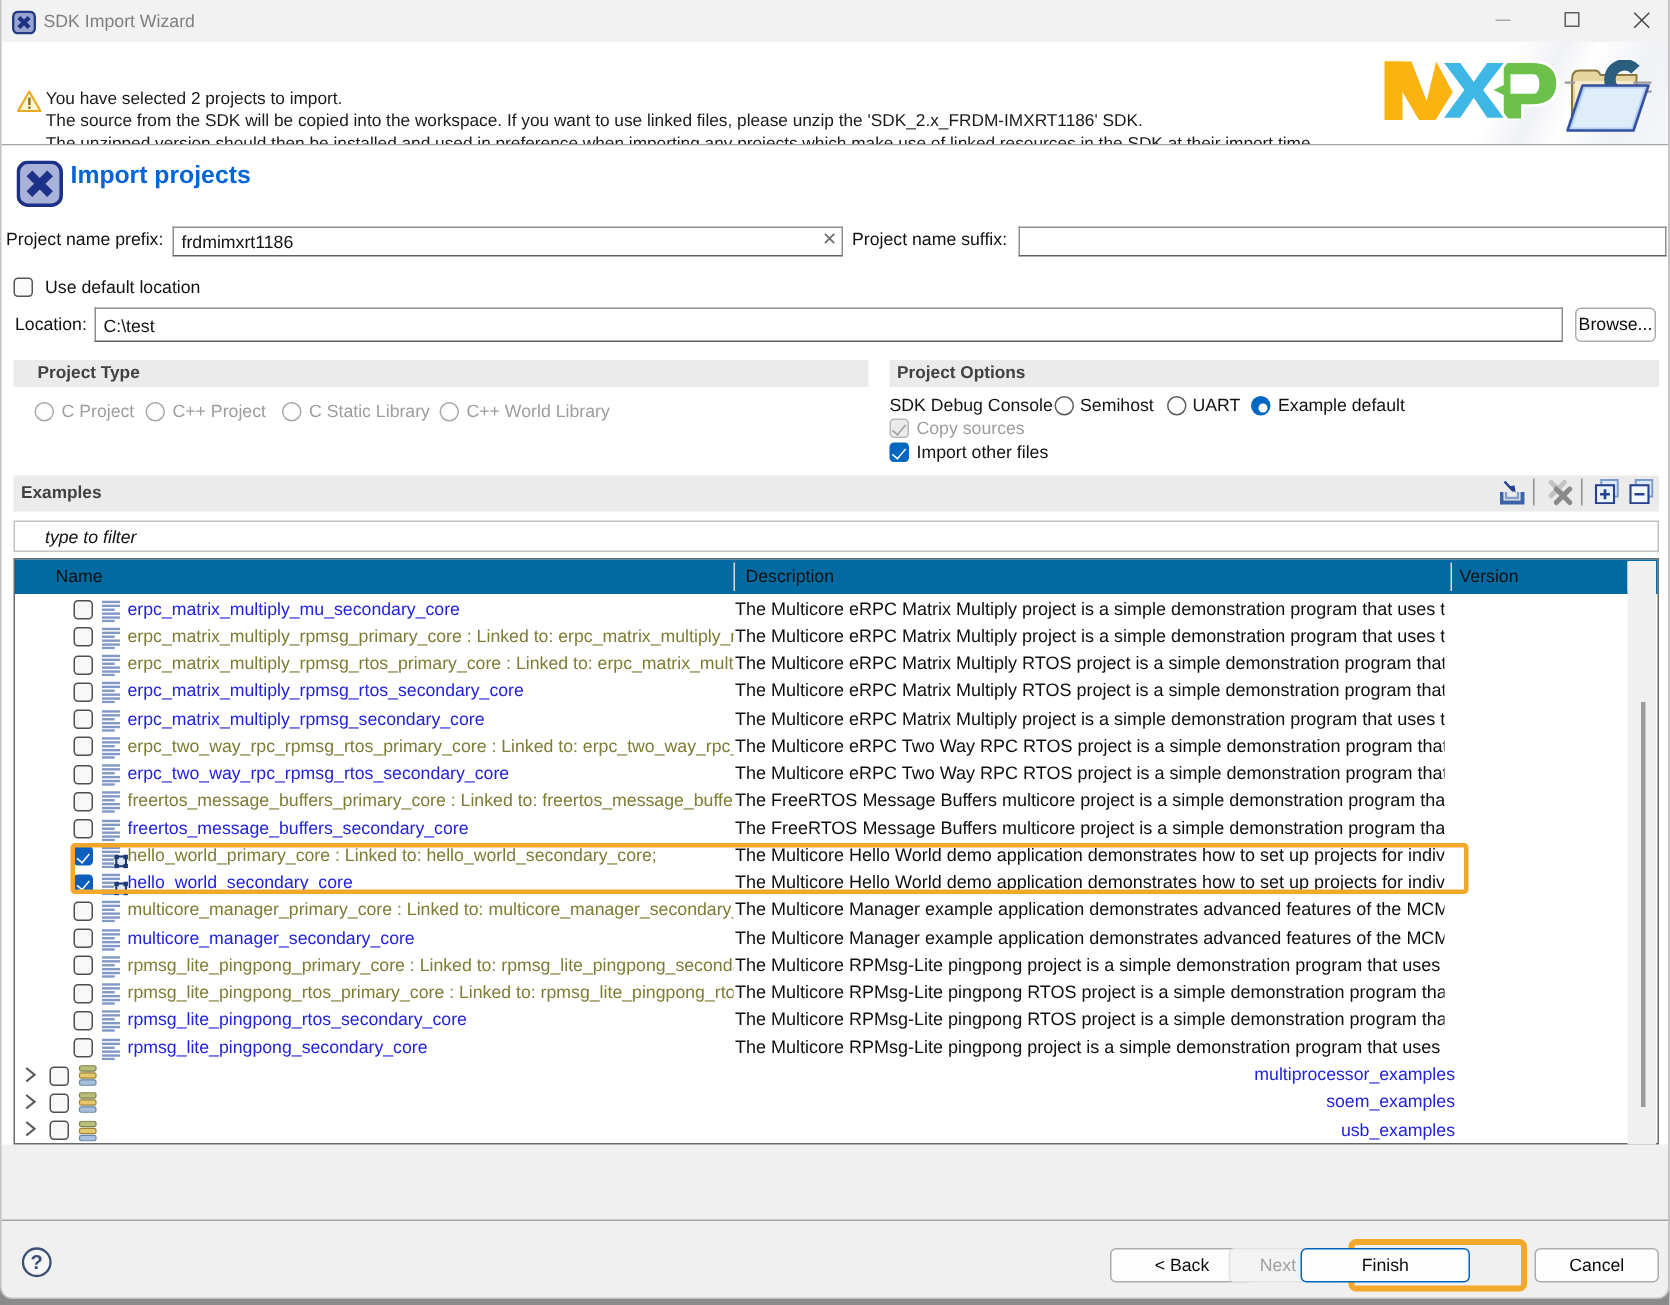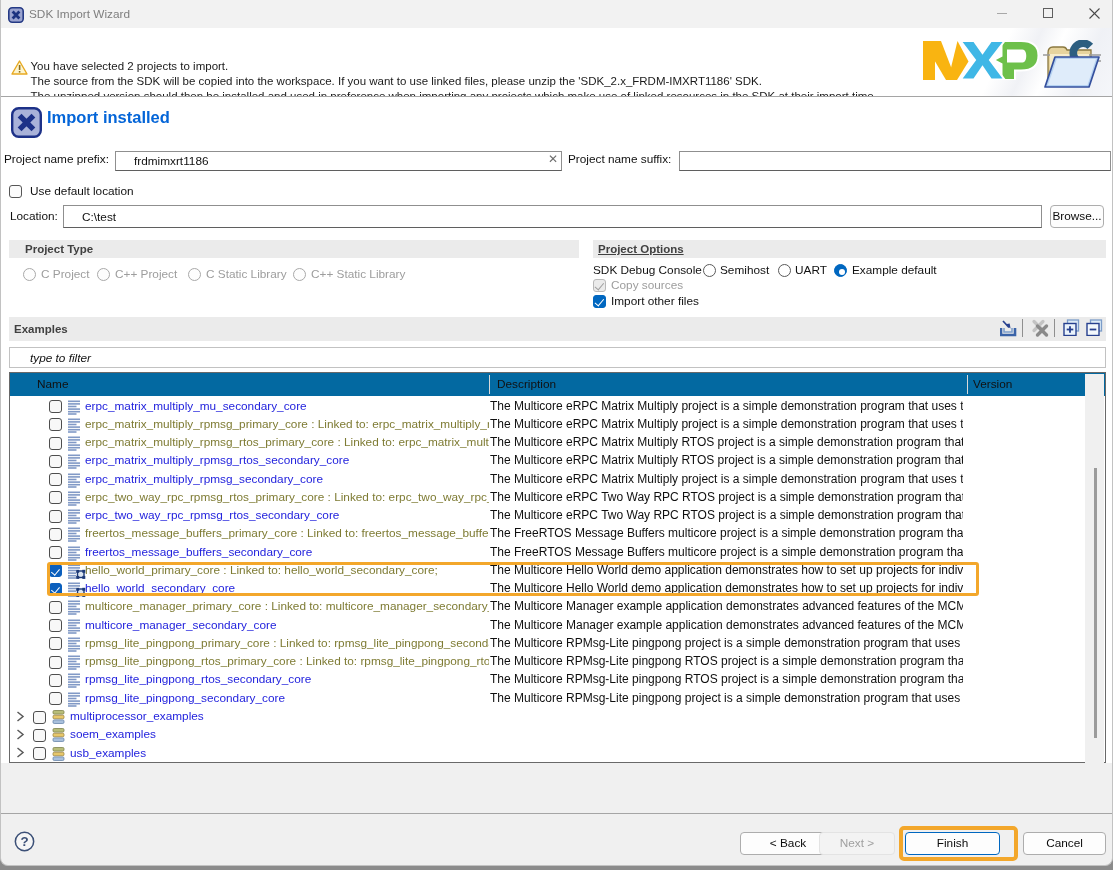--- a/index.html
+++ b/index.html
@@ -14,21 +14,21 @@
 
 #hdr { position:absolute; left:0; top:28px; width:100%; height:69px; background:#fff; border-bottom:1px solid #a5a5a5; overflow:hidden; }
 #hdrswoosh { position:absolute; right:0; top:0; width:170px; height:69px;
   background:linear-gradient(115deg, rgba(255,255,255,0) 35%, rgba(218,221,231,.4) 50%, rgba(255,255,255,.08) 62%, rgba(210,215,228,.35) 80%, rgba(235,238,245,.5) 100%); }
 #warntxt { position:absolute; left:29.5px; top:30.5px; font-size:11.5px; color:#1a1a1a; line-height:15.2px; white-space:nowrap; }
 
 #content { position:absolute; left:0; top:97px; width:100%; height:666px; background:#fff; }
 #pagetitle { position:absolute; left:46px; top:11px; font-size:16.5px; font-weight:bold; color:#0465d8; }
 label, .lbl { font-size:11.8px; color:#111; }
 .abs { position:absolute; }
-.tinput { position:absolute; background:#fff; border:1px solid #8f8f8f; border-bottom-color:#5f5f5f; font-size:11.8px; color:#111; padding-left:18px; display:flex; align-items:center; white-space:nowrap; }
+.tinput { position:absolute; background:#fff; border:1px solid #8f8f8f; border-bottom-color:#5f5f5f; font-size:11.8px; color:#111; padding-left:5px; display:flex; align-items:center; white-space:nowrap; }
 .cb { position:absolute; width:13px; height:13px; border:1px solid #565656; border-radius:3px; background:#fbfbfb; }
 .cb.checked { background:#0067c0; border-color:#0067c0; }
 .cb.checked:after { content:""; position:absolute; left:3.2px; top:0.8px; width:4px; height:7.5px; border:solid #fff; border-width:0 1.6px 1.6px 0; transform:rotate(40deg); }
 .cb.discheck { background:#ebebeb; border-color:#b9b9b9; }
 .cb.discheck:after { content:""; position:absolute; left:3.2px; top:0.8px; width:4px; height:7.5px; border:solid #9f9f9f; border-width:0 1.6px 1.6px 0; transform:rotate(40deg); }
 .radio { position:absolute; width:13px; height:13px; border:1px solid #5a5a5a; border-radius:50%; background:#fff; }
 .radio.gray { border-color:#a9a9a9; background:#fdfdfd; }
 .radio.sel { background:#0067c0; border-color:#0067c0; }
 .radio.sel:after { content:""; position:absolute; left:3.5px; top:3.5px; width:6px; height:6px; background:#fff; border-radius:50%; }
 .groupbar { position:absolute; height:18px; background:#ebebeb; font-size:11.5px; font-weight:bold; color:#414141; line-height:18px; padding-left:5px; }
@@ -41,21 +41,21 @@
 .row { position:relative; height:18.28px; white-space:nowrap; }
 .rname { position:absolute; left:75px; top:2.5px; font-size:11.8px; width:404px; overflow:hidden; }
 .rdesc { position:absolute; left:480px; top:2.5px; width:473px; overflow:hidden; font-size:12px; color:#0f0f0f; }
 .blue { color:#2222dd; }
 .olive { color:#7e7b33; }
 .rcb { position:absolute; left:39px; top:4px; width:13px; height:13px; border:1px solid #4e4e4e; border-radius:3px; background:#f8f8f8; }
 .rcb.checked { background:#0b5fbd; border-color:#0b5fbd; }
 .rcb.checked:after { content:""; position:absolute; left:3.4px; top:1.2px; width:3.6px; height:7px; border:solid #fff; border-width:0 1.5px 1.5px 0; transform:rotate(40deg); }
 .ricon { position:absolute; left:58px; top:3.5px; }
 .catrow .rcb { left:23px; }
-.catrow .rname { left:60px; width:900px; }
+.catrow .rname { left:60px; width:900px;text-align:right; }
 .chev { position:absolute; left:6px; top:4px; }
 #scrolltrack { position:absolute; right:1px; top:1px; width:19px; height:389px; background:#f0f0f0; }
 #scrollthumb { position:absolute; right:8px; top:95px; width:3px; height:270px; background:#9b9b9b; }
 #orangebox { position:absolute; left:46px; top:465px; width:932px; height:34px; border:3px solid #f3a72b; border-radius:3px; }
 
 #botsep { position:absolute; left:0; top:813px; width:100%; height:1px; background:#a5a5a5; }
 .btn { position:absolute; top:832px; height:23px; background:#fdfdfd; border:1px solid #adadad; border-radius:4px; font-size:11.8px; color:#0b0b0b; text-align:center; line-height:21px; }
 .btn.dis { background:#f3f3f3; border-color:#e3e3e3; color:#a0a0a0; }
 .btn.def { border-color:#0067c0; }
 #finishbox { position:absolute; left:898px; top:826px; width:119px; height:35px; border:4px solid #f3a72b; border-radius:5px; }
@@ -103,43 +103,43 @@
       <line x1="42" y1="21" x2="58" y2="21" stroke="#9a9a9a" stroke-width="1.5"></line>
       <path d="M2 47 L12 17 L56 17 L46 47 Z" fill="#b5d2f1" stroke="#35509e" stroke-width="1.7" stroke-linejoin="round"></path>
       <path d="M5 45 L13.8 19 L53 19 L44.5 45 Z" fill="#dfecfa"></path>
     </svg>
   </div>
   <div id="content">
     <svg style="position:absolute;left:10px;top:10px" width="31" height="31" viewBox="0 0 31 31">
       <rect x="1.2" y="1.2" width="28.6" height="28.6" rx="6.5" fill="#a9b2d9" stroke="#1d3188" stroke-width="2.4"></rect>
       <path d="M8.6 8.6 L22.4 22.4 M22.4 8.6 L8.6 22.4" stroke="#1d3188" stroke-width="5.4" stroke-linecap="butt"></path>
     </svg>
-    <div id="pagetitle">Import installed</div>
+    <div id="pagetitle">Import projects</div>
     <div class="lbl abs" style="left:3px;top:55px;">Project name prefix:</div>
     <div class="tinput" style="left:114px;top:54px;width:447px;height:20px;">frdmimxrt1186</div>
     <div class="abs" style="left:547px;top:55px;color:#6e6e6e;font-size:12px;">✕</div>
     <div class="lbl abs" style="left:567px;top:55px;">Project name suffix:</div>
     <div class="tinput" style="left:678px;top:54px;width:432px;height:20px;"></div>
     <div class="cb" style="left:8px;top:88px;"></div>
     <div class="lbl abs" style="left:29px;top:87px;">Use default location</div>
     <div class="lbl abs" style="left:9px;top:112px;">Location:</div>
     <div class="tinput" style="left:62px;top:108px;width:979px;height:23px;">C:\test</div>
     <div class="btn" style="left:1049px;top:108px;width:54px;height:23px;position:absolute;">Browse...</div>
 
     <div class="groupbar" style="left:8px;top:143px;width:570px;padding-left:16px;">Project Type</div>
     <div class="radio gray" style="left:22px;top:171px;"></div>
     <div class="lbl abs graytxt" style="left:40px;top:170px;">C Project</div>
     <div class="radio gray" style="left:96px;top:171px;"></div>
     <div class="lbl abs graytxt" style="left:114px;top:170px;">C++ Project</div>
     <div class="radio gray" style="left:187px;top:171px;"></div>
     <div class="lbl abs graytxt" style="left:205px;top:170px;">C Static Library</div>
     <div class="radio gray" style="left:292px;top:171px;"></div>
-    <div class="lbl abs graytxt" style="left:310px;top:170px;">C++ Static Library</div>
-
-    <div class="groupbar" style="left:592px;top:143px;width:513px;text-decoration:underline;">Project Options</div>
+    <div class="lbl abs graytxt" style="left:310px;top:170px;">C++ World Library</div>
+
+    <div class="groupbar" style="left:592px;top:143px;width:513px;">Project Options</div>
     <div class="lbl abs" style="left:592px;top:166px;">SDK Debug Console</div>
     <div class="radio" style="left:702px;top:167px;"></div>
     <div class="lbl abs" style="left:719px;top:166px;">Semihost</div>
     <div class="radio" style="left:777px;top:167px;"></div>
     <div class="lbl abs" style="left:794px;top:166px;">UART</div>
     <div class="radio sel" style="left:833px;top:167px;"></div>
     <div class="lbl abs" style="left:851px;top:166px;">Example default</div>
     <div class="cb discheck" style="left:592px;top:182px;"></div>
     <div class="lbl abs graytxt" style="left:610px;top:181px;">Copy sources</div>
     <div class="cb checked" style="left:592px;top:198px;"></div>
@@ -516,15 +516,15 @@
     <div id="orangebox"></div>
   </div>
   <div id="botsep"></div>
   <svg style="position:absolute;left:13px;top:831px;" width="21" height="21" viewBox="0 0 22 22">
     <circle cx="11" cy="11" r="9.6" fill="#f6f6f6" stroke="#3c5077" stroke-width="1.6"></circle>
     <text x="11" y="16" font-size="14" font-weight="bold" fill="#3c5077" text-anchor="middle" font-family="Liberation Sans">?</text>
   </svg>
   <div class="btn" style="left:739px;width:96px;">&lt; Back</div>
   <div class="btn dis" style="left:818px;width:76px;">Next &gt;</div>
   <div id="finishbox"></div>
-  <div class="btn def" style="left:904px;width:95px;">Finish</div>
+  <div class="btn def" style="left:866px;width:113px;">Finish</div>
   <div class="btn" style="left:1022px;width:83px;">Cancel</div>
 </div>
 
 </body></html>

